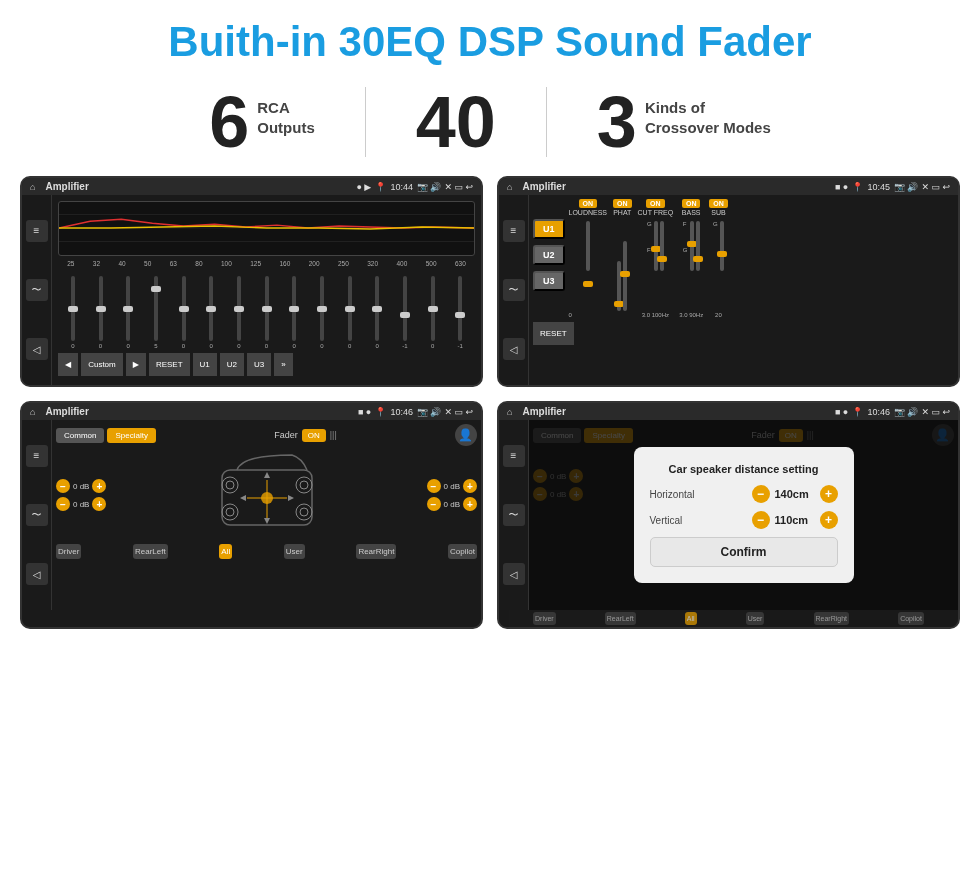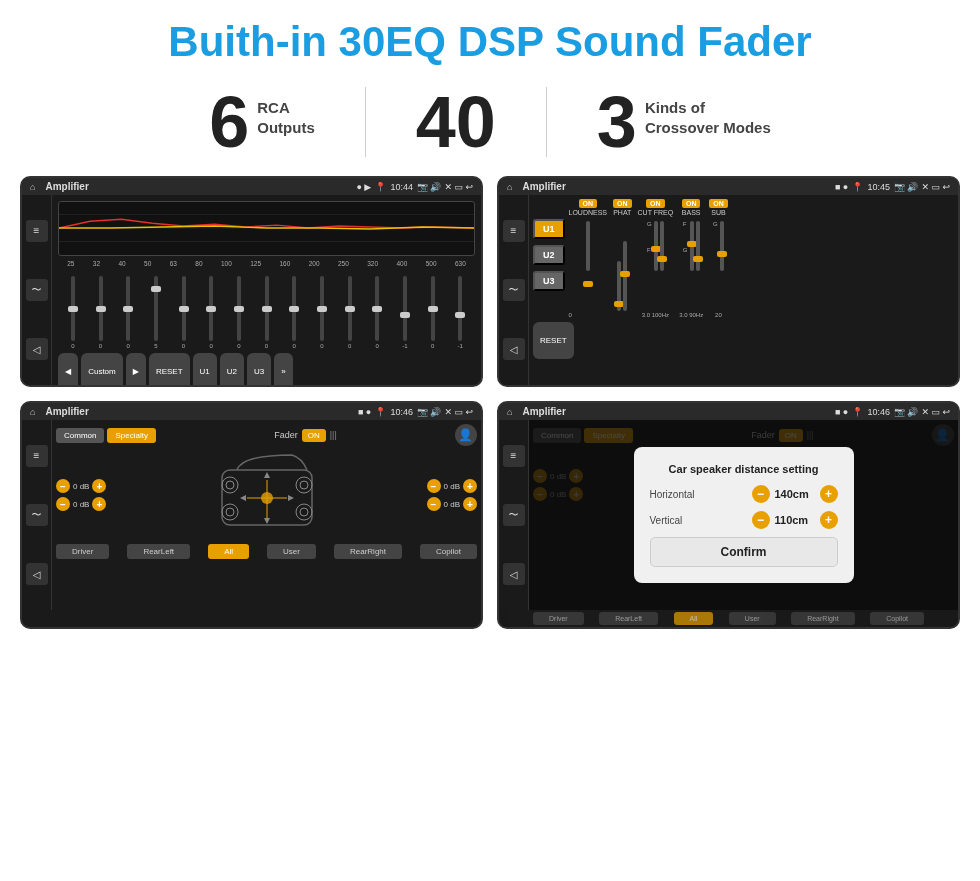--- a/index.html
+++ b/index.html
@@ -147,23 +147,23 @@
       display: flex;
       align-items: center;
       margin-top: 4px;
       gap: 3px;
     }
 
     .eq-btn {
       background: #444;
       color: #fff;
       border: none;
-      border-radius: 6px;
+      border-radius: 0;
       font-size: 8px;
-      padding: 14px 7px;
+      padding: 7px 7px;
       cursor: pointer;
     }
 
     
     .amplifier-layout {
       display: flex;
       height: 190px;
     }
 
     .side-toolbar {
@@ -293,21 +293,21 @@
       flex: 1;
       display: flex;
       align-items: center;
       justify-content: center;
     }
 
     .fader-small-btn {
       background: #444;
       color: #ccc;
       font-size: 8px;
-      padding: 3px 16px;
+      padding: 3px 2px;
       border-radius: 3px;
       border: none;
       cursor: pointer;
     }
 
     .fader-small-btn-active {
       background: #e8a000;
       color: #fff;
     }
 

